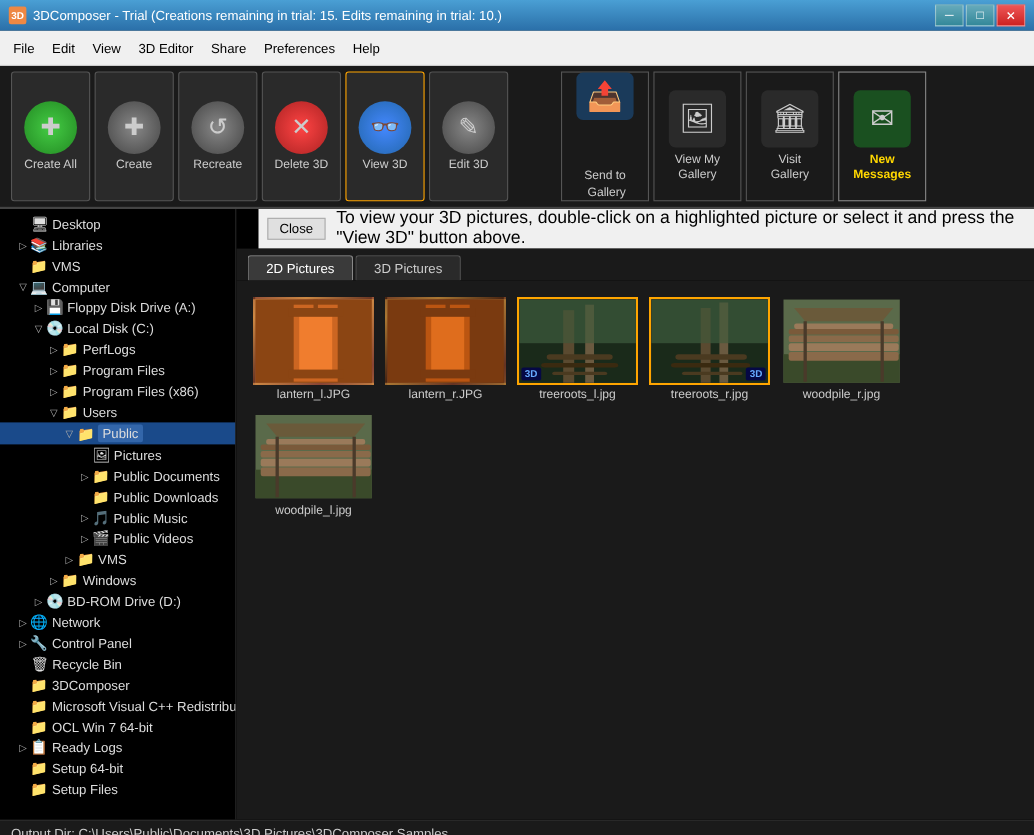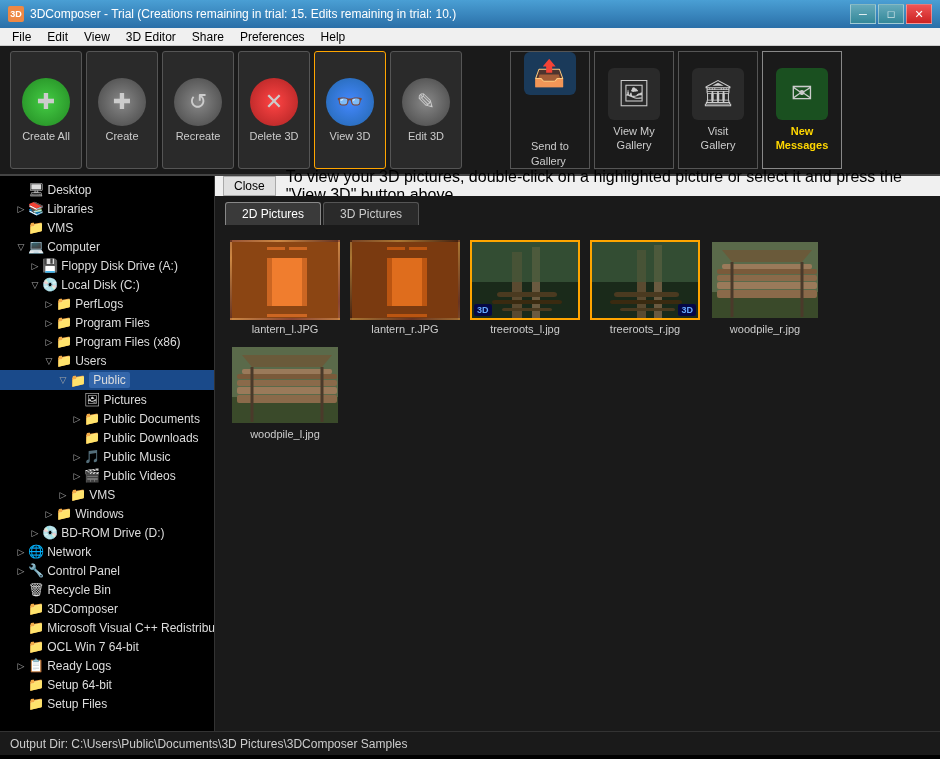--- a/index.html
+++ b/index.html
@@ -18,21 +18,21 @@
     }
     .title-bar-left { display: flex; align-items: center; gap: 6px; }
     .title-bar-icon { width: 16px; height: 16px; background: #e84; border-radius: 2px; display: flex; align-items: center; justify-content: center; font-size: 9px; font-weight: bold; color: #fff; }
     .title-bar-buttons { display: flex; gap: 2px; }
     .title-bar-btn { width: 26px; height: 20px; border: 1px solid rgba(255,255,255,0.4); background: linear-gradient(to bottom, #6ab, #389); color: white; font-size: 11px; cursor: pointer; display: flex; align-items: center; justify-content: center; }
     .title-bar-btn.close { background: linear-gradient(to bottom, #e55, #c22); }
 
     
     .menu-bar {
       background: #f0f0f0;
-      height: 18px;
+      height: 32px;
       display: flex;
       align-items: center;
       padding: 0 4px;
       border-bottom: 1px solid #ccc;
     }
     .menu-item {
       padding: 2px 8px;
       font-size: 12px;
       color: #000;
       cursor: pointer;
@@ -148,21 +148,22 @@
       background: #000;
     }
 
     
     .close-bar {
       background: #f0f0f0;
       display: flex;
       align-items: center;
       padding: 4px 8px;
       gap: 10px;
-      height: 20px;
+      height: 36px;
+      margin-left: 20px;
     }
     .close-btn {
       background: #e0e0e0;
       border: 1px solid #aaa;
       padding: 2px 10px;
       cursor: pointer;
       font-size: 12px;
       color: #000;
     }
     .close-bar-text { font-size: 16px; color: #000; }
@@ -315,21 +316,21 @@
   </div>
   <div class="tool-btn">
     <div class="tool-btn-icon gray">✎</div>
     <span>Edit 3D</span>
   </div>
 
   <div class="toolbar-sep"></div>
 
   <div class="tool-btn-large">
     <div class="tool-icon-img" style="background:#1a3a5a;">📤</div>
-    <span style="text-align:left;line-height:1.3;margin-top:40px;">Send to<br>Gallery</span>
+    <span style="text-align:right;line-height:1.3;margin-top:40px;">Send to<br>Gallery</span>
   </div>
   <div class="tool-btn-large">
     <div class="tool-icon-img" style="background:#2a2a2a;">🖼</div>
     <span style="text-align:center;line-height:1.3;">View My<br>Gallery</span>
   </div>
   <div class="tool-btn-large">
     <div class="tool-icon-img" style="background:#2a2a2a;">🏛</div>
     <span style="text-align:center;line-height:1.3;">Visit<br>Gallery</span>
   </div>
   <div class="tool-btn-large new-msg">

